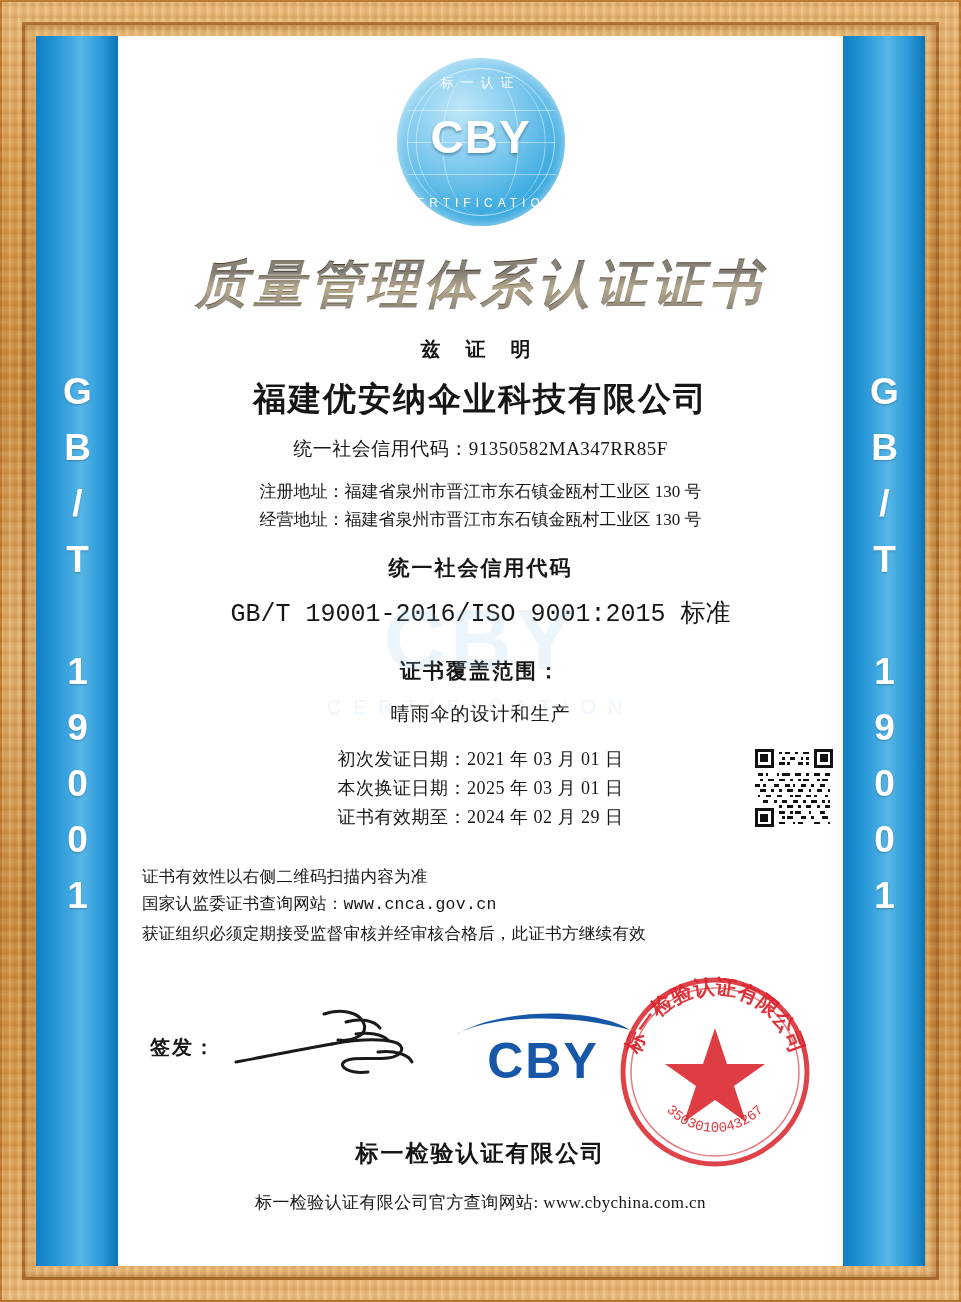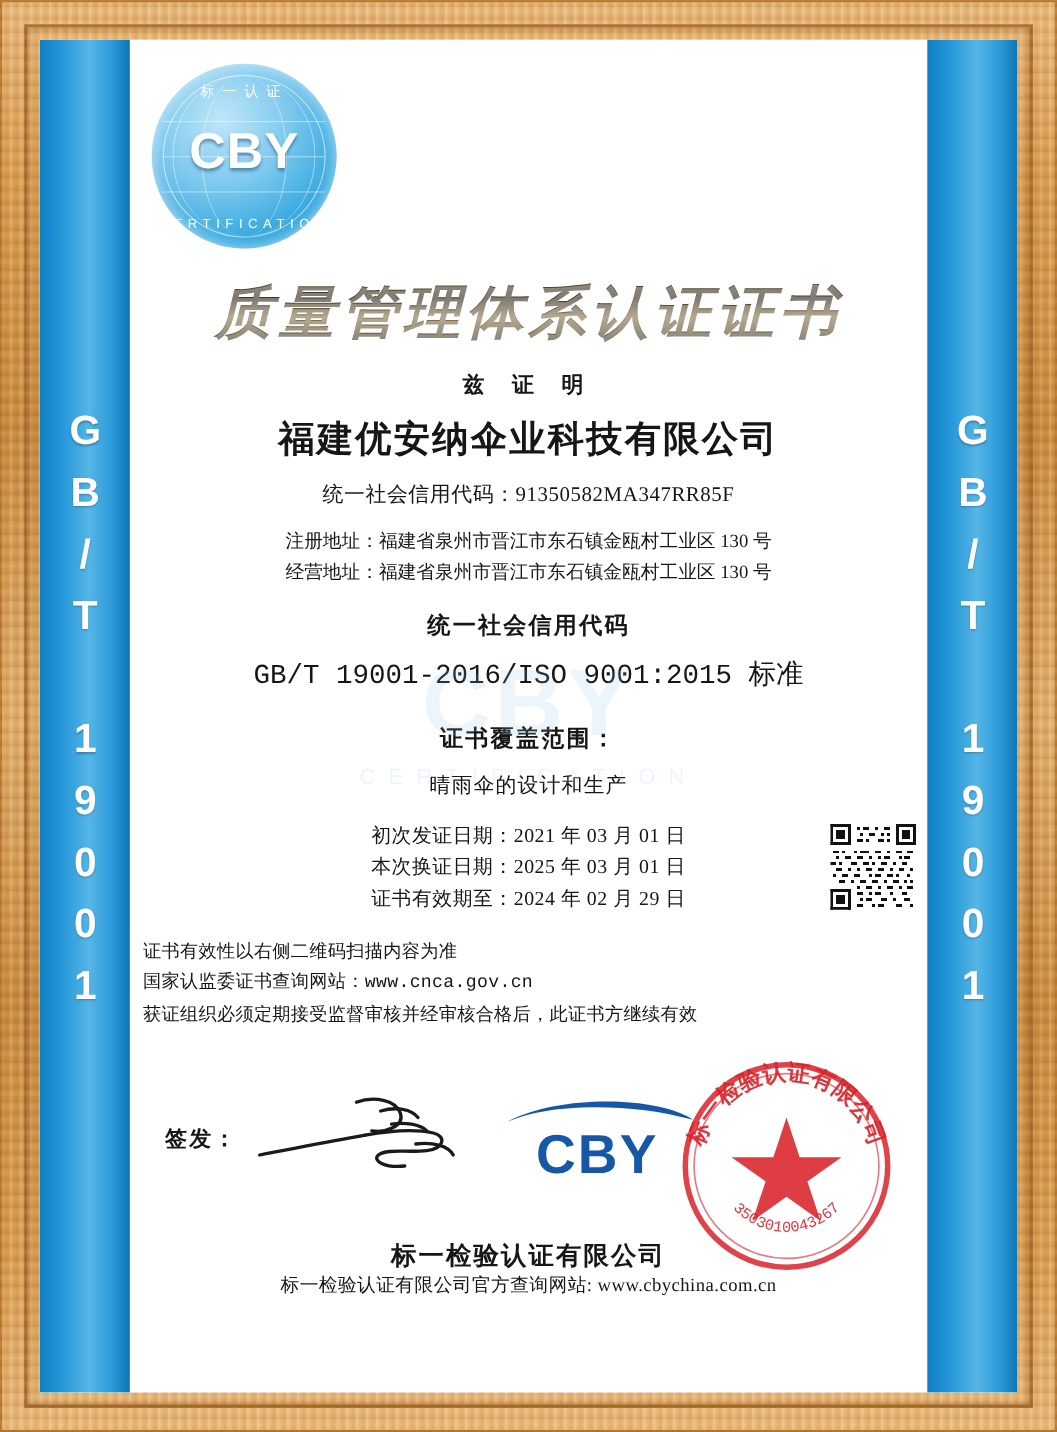--- a/index.html
+++ b/index.html
@@ -128,21 +128,21 @@
     font-size: 20px;
     letter-spacing: 12px;
     color: #8fc6e8;
     margin-top: 14px;
   }
 
   
   .logo-wrap {
     margin-top: 22px;
     display: flex;
-    padding-left: 20px;
+    justify-content: center;
   }
   .logo {
     position: relative;
     width: 168px;
     height: 168px;
     border-radius: 50%;
     background: radial-gradient(circle at 38% 30%, #bfe6f8 0%, #7ec9ee 38%, #2ca4dd 75%, #1a8fcc 100%);
     box-shadow: inset 0 0 14px rgba(255,255,255,0.7);
   }
   .logo .globe-lines {
@@ -289,23 +289,23 @@
   .qr {
     position: absolute;
     right: 10px;
     top: 4px;
     width: 78px;
     height: 78px;
     background-color: #ffffff;
   }
 
   .notes {
-    margin-top: 10px;
+    margin-top: 22px;
     text-align: left;
-    padding-left: 12px;
+    padding-left: 24px;
     font-size: 16.5px;
     line-height: 1.72;
     letter-spacing: 0.3px;
   }
   .notes .mono { font-family: "Liberation Mono", monospace; }
 
   
   .sign-row {
     position: relative;
     margin-top: 34px;
@@ -341,20 +341,21 @@
     height: 196px;
   }
 
   .company-footer {
     margin-top: 6px;
     font-size: 23px;
     font-weight: bold;
     letter-spacing: 2px;
   }
   .website-footer {
+    margin-top: 22px;
     font-size: 17px;
     letter-spacing: 0.4px;
   }
 </style>
 </head>
 <body>
 
 <div class="certificate">
 
   <div class="wood-frame">

